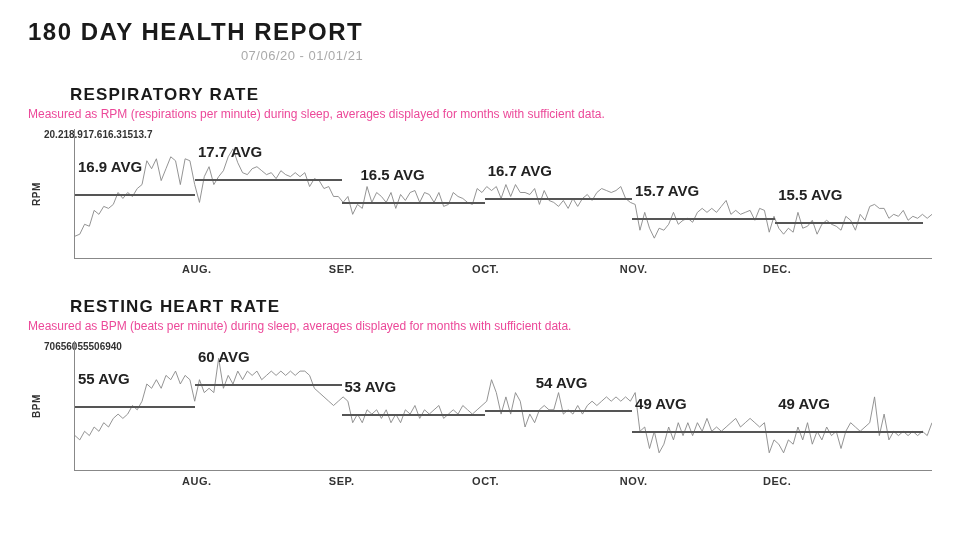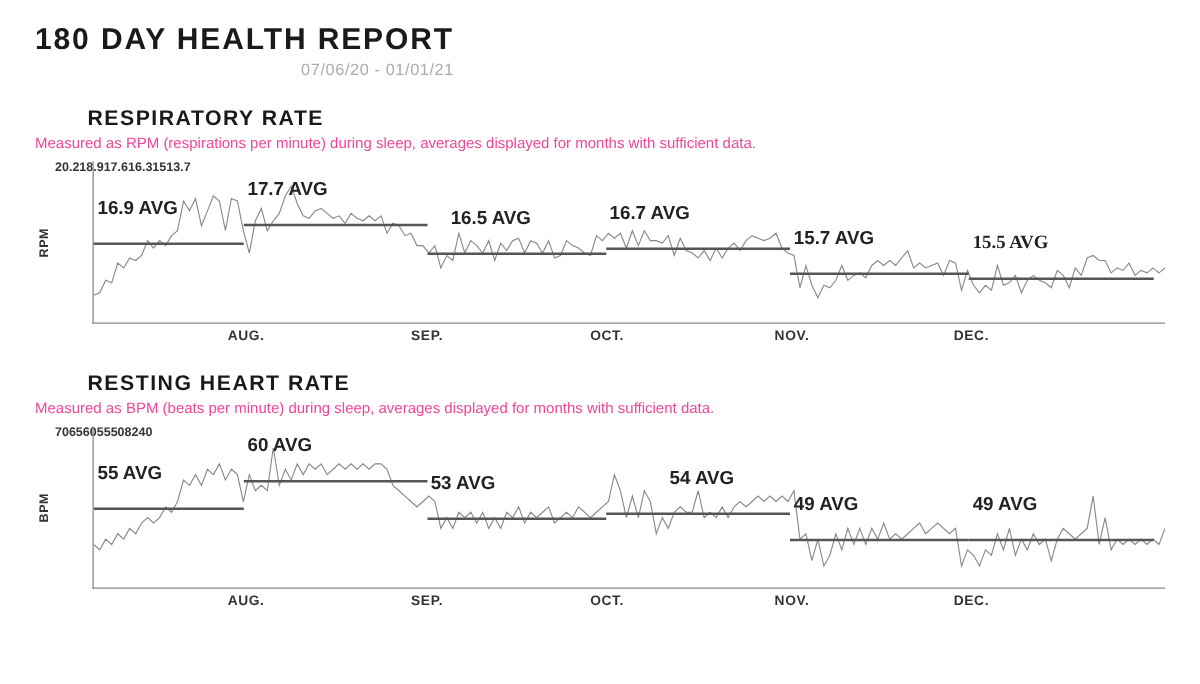--- a/index.html
+++ b/index.html
@@ -60,21 +60,21 @@
         <div class="avg-label" style="left: calc(0% + 3px); top: 50.7692%;">16.9 AVG</div>
         <div class="avg-line" style="left: 14%; width: 17.1%; top: 38.4615%;"></div>
         <div class="avg-label" style="left: calc(14% + 3px); top: 38.4615%;">17.7 AVG</div>
         <div class="avg-line" style="left: 31.1%; width: 16.7%; top: 56.9231%;"></div>
         <div class="avg-label" style="left: calc(31.1% + 3px); top: 56.9231%; margin-left: 16px;">16.5 AVG</div>
         <div class="avg-line" style="left: 47.8%; width: 17.2%; top: 53.8462%;"></div>
         <div class="avg-label" style="left: calc(47.8% + 3px); top: 53.8462%;">16.7 AVG</div>
         <div class="avg-line" style="left: 65%; width: 16.7%; top: 69.2308%;"></div>
         <div class="avg-label" style="left: calc(65% + 3px); top: 69.2308%;">15.7 AVG</div>
         <div class="avg-line" style="left: 81.7%; width: 17.3%; top: 72.3077%;"></div>
-        <div class="avg-label" style="left: calc(81.7% + 3px); top: 72.3077%; font-family: Liberation Serif, serif;">15.5 AVG</div>
+        <div class="avg-label" style="left: calc(81.7% + 3px); top: 72.3077%;">15.5 AVG</div>
       </div>
   </div>
   <div class="xaxis" id="resp-xaxis" style="position: relative; height: 14px;">
       <span style="position: absolute; left: calc(14% - 12px);">AUG.</span>
       <span style="position: absolute; left: calc(31.1% - 12px);">SEP.</span>
       <span style="position: absolute; left: calc(47.8% - 12px);">OCT.</span>
       <span style="position: absolute; left: calc(65% - 12px);">NOV.</span>
       <span style="position: absolute; left: calc(81.7% - 12px);">DEC.</span>
     </div>
 </div>
@@ -83,21 +83,21 @@
   <div class="section-title">RESTING HEART RATE</div>
   <div class="section-sub">Measured as BPM (beats per minute) during sleep, averages displayed for months with sufficient data.</div>
   <div class="chart-wrap" style="height:130px;">
     <div class="ylabel">BPM</div>
     <div class="yaxis" id="heart-yaxis">
         <span>70</span>
         <span>65</span>
         <span>60</span>
         <span>55</span>
         <span>50</span>
-        <span>82</span>
+        <span>69</span>
         <span>40</span>
       </div>
     <div class="plot" id="heart-plot">
         <svg viewBox="0 0 1000 100" preserveAspectRatio="none">
           <path d="M0.00 73.33 L5.59 76.67 L11.17 70.00 L16.76 73.33 L22.35 66.67 L27.93 70.00 L33.52 63.33 L39.11 66.67 L44.69 60.00 L50.28 56.67 L55.87 60.00 L61.45 56.67 L67.04 50.00 L72.63 53.33 L78.21 46.67 L83.80 33.33 L89.39 36.67 L94.97 30.00 L100.56 36.67 L106.15 26.67 L111.73 30.00 L117.32 23.33 L122.91 33.33 L128.49 26.67 L134.08 30.00 L139.66 46.67 L145.25 30.00 L150.84 40.00 L156.42 36.67 L162.01 40.00 L167.60 13.33 L173.18 36.67 L178.77 26.67 L184.36 33.33 L189.94 23.33 L195.53 30.00 L201.12 23.33 L206.70 26.67 L212.29 23.33 L217.88 30.00 L223.46 26.67 L229.05 23.33 L234.64 26.67 L240.22 23.33 L245.81 26.67 L251.40 23.33 L256.98 26.67 L262.57 23.33 L268.16 23.33 L273.74 26.67 L279.33 36.67 L284.92 40.00 L290.50 43.33 L296.09 46.67 L301.68 50.00 L307.26 46.67 L312.85 43.33 L318.44 46.67 L324.02 63.33 L329.61 56.67 L335.20 63.33 L340.78 53.33 L346.37 56.67 L351.96 53.33 L357.54 60.00 L363.13 53.33 L368.72 63.33 L374.30 56.67 L379.89 63.33 L385.47 53.33 L391.06 56.67 L396.65 50.00 L402.23 60.00 L407.82 53.33 L413.41 56.67 L418.99 53.33 L424.58 50.00 L430.17 60.00 L435.75 56.67 L441.34 53.33 L446.93 56.67 L452.51 50.00 L458.10 53.33 L463.69 56.67 L469.27 53.33 L474.86 50.00 L480.45 46.67 L486.03 30.00 L491.62 40.00 L497.21 56.67 L502.79 43.33 L508.38 56.67 L513.97 40.00 L519.55 46.67 L525.14 66.67 L530.73 56.67 L536.31 63.33 L541.90 53.33 L547.49 50.00 L553.07 53.33 L558.66 53.33 L564.25 40.00 L569.83 56.67 L575.42 53.33 L581.01 56.67 L586.59 50.00 L592.18 56.67 L597.77 50.00 L603.35 46.67 L608.94 50.00 L614.53 46.67 L620.11 43.33 L625.70 46.67 L631.28 43.33 L636.87 46.67 L642.46 43.33 L648.04 46.67 L653.63 40.00 L659.22 70.00 L664.80 66.67 L670.39 83.33 L675.98 70.00 L681.56 86.67 L687.15 80.00 L692.74 66.67 L698.32 76.67 L703.91 63.33 L709.50 73.33 L715.08 63.33 L720.67 73.33 L726.26 63.33 L731.84 70.00 L737.43 60.00 L743.02 70.00 L748.60 66.67 L754.19 70.00 L759.78 66.67 L765.36 63.33 L770.95 60.00 L776.54 66.67 L782.12 63.33 L787.71 60.00 L793.30 63.33 L798.88 66.67 L804.47 63.33 L810.06 86.67 L815.64 76.67 L821.23 80.00 L826.82 86.67 L832.40 76.67 L837.99 80.00 L843.58 66.67 L849.16 76.67 L854.75 63.33 L860.34 80.00 L865.92 70.00 L871.51 76.67 L877.09 66.67 L882.68 73.33 L888.27 70.00 L893.85 83.33 L899.44 70.00 L905.03 63.33 L910.61 66.67 L916.20 70.00 L921.79 66.67 L927.37 63.33 L932.96 43.33 L938.55 73.33 L944.13 56.67 L949.72 76.67 L955.31 70.00 L960.89 73.33 L966.48 70.00 L972.07 73.33 L977.65 70.00 L983.24 73.33 L988.83 70.00 L994.41 73.33 L1000.00 63.33 " fill="none" stroke="#888" stroke-width="0.9" vector-effect="non-scaling-stroke"></path>
         </svg>
         <div class="avg-line" style="left: 0%; width: 14%; top: 50%;"></div>
         <div class="avg-label" style="left: calc(0% + 3px); top: 50%;">55 AVG</div>
         <div class="avg-line" style="left: 14%; width: 17.1%; top: 33.3333%;"></div>
         <div class="avg-label" style="left: calc(14% + 3px); top: 33.3333%;">60 AVG</div>

